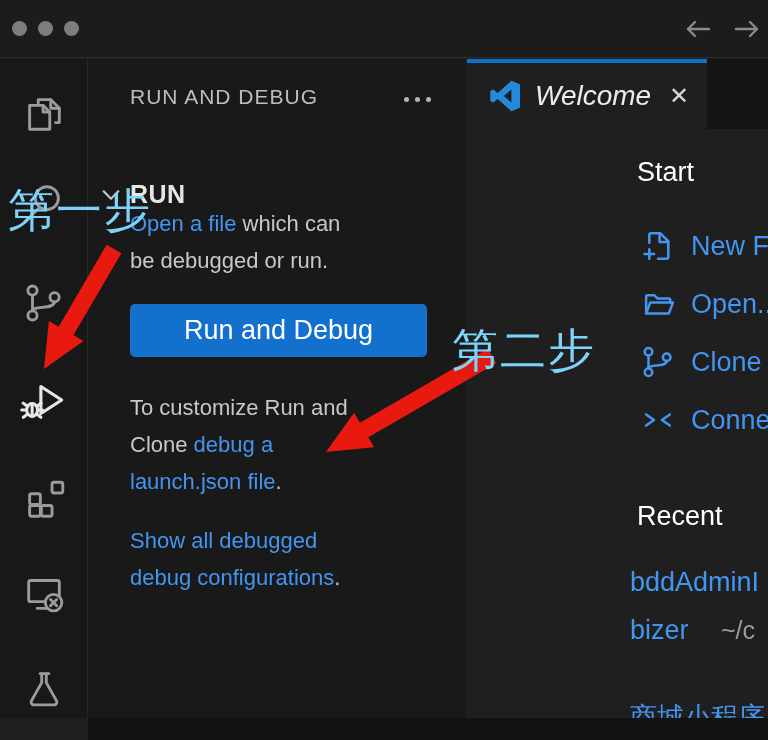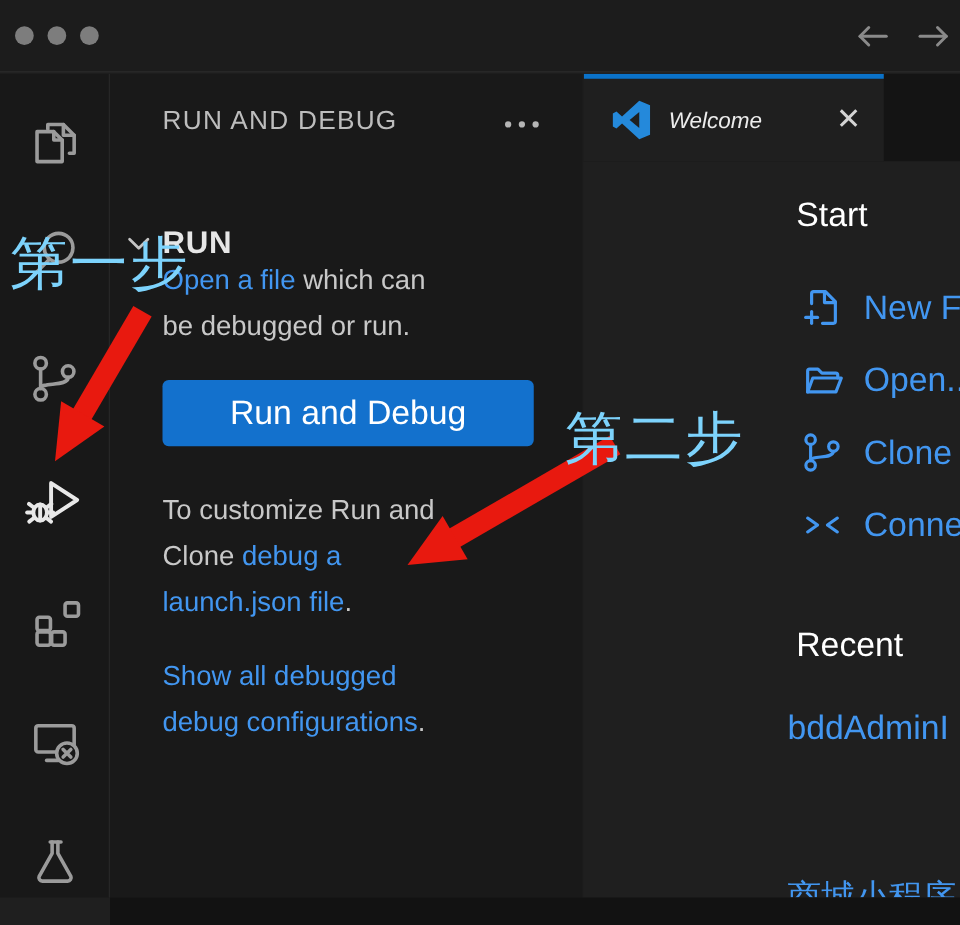--- a/index.html
+++ b/index.html
@@ -37,21 +37,21 @@
   .p3{position:absolute;left:42px;top:463px;}
   .runbtn{position:absolute;left:42px;top:245px;width:297px;height:53px;background:#1371cd;border:none;
           border-radius:5px;color:#ffffff;font-size:27px;font-family:inherit;cursor:pointer;
           display:flex;align-items:center;justify-content:center;}
 
   
   .editor{position:absolute;left:467px;top:59px;width:301px;height:659px;background:#1f1f1f;overflow:hidden;}
   .tabbar{position:absolute;left:0;top:0;width:301px;height:70px;background:#141414;}
   .tab{position:absolute;left:0;top:0;width:240px;height:70px;background:#1f1f1f;border-top:4px solid #0a72c9;
        box-sizing:border-box;display:flex;align-items:center;padding:0 18px 0 22px;cursor:pointer;}
-  .tab-title{font-style:italic;color:#ececec;font-size:18px;margin-left:14px;white-space:nowrap;}
+  .tab-title{font-style:italic;color:#ececec;font-size:28px;margin-left:14px;white-space:nowrap;}
   .tab-close{margin-left:auto;color:#d4d4d4;font-size:24px;cursor:pointer;line-height:1;}
   .editor-content{position:absolute;left:0;top:70px;width:301px;height:589px;overflow:hidden;}
   .wl-heading{position:absolute;left:170px;font-size:27px;color:#ffffff;white-space:nowrap;}
   .start-list{position:absolute;left:172px;top:88px;}
   .start-item{height:58px;display:flex;align-items:center;white-space:nowrap;cursor:pointer;}
   .start-item svg{stroke:#4296f0;fill:none;stroke-width:1.6;stroke-linecap:round;stroke-linejoin:round;}
   .start-item .lbl{color:#4296f0;font-size:27px;margin-left:14px;}
   .recent-item{position:absolute;left:163px;height:32px;white-space:nowrap;cursor:pointer;text-align:right;}
   .recent-item .nm{color:#4296f0;font-size:27px;}
   .recent-item .pth{color:#9c9c9c;font-size:25px;margin-left:28px;}
@@ -261,20 +261,24 @@
           </svg>
         </span>
         <span class="lbl">Connect to...</span>
       </div>
     </div>
 
     <div class="wl-heading" style="top:372px">Recent</div>
 
     <div class="recent-item" style="top:438px">
       <a class="nm">bddAdminI</a>
+    </div>
+    <div class="recent-item" style="top:486px">
+      <a class="nm">bizer</a>
+      <span class="pth">~/c</span>
     </div>
     <div class="recent-item" style="top:570px">
       <a class="nm">商城小程序</a>
     </div>
   </div>
 </div>
 
 <div class="bottom-strip"></div>
 
 <svg class="arrows">

